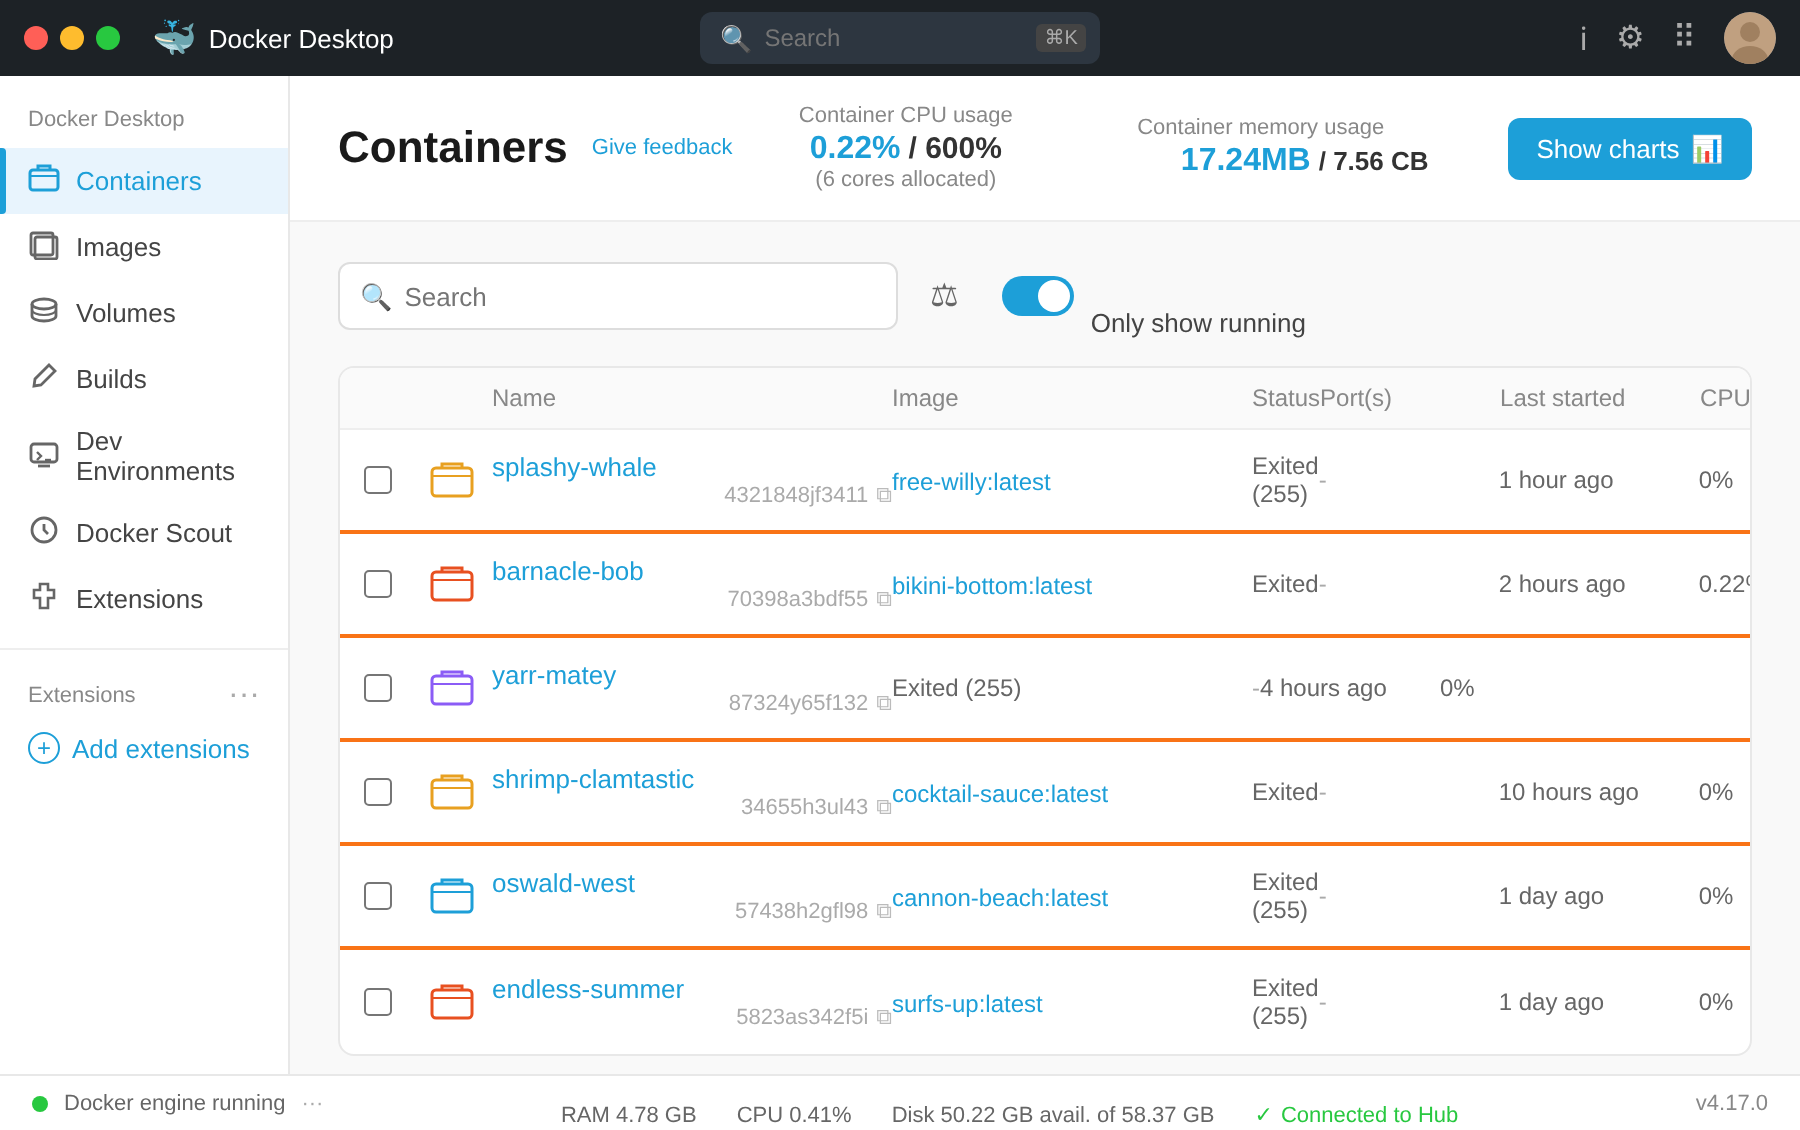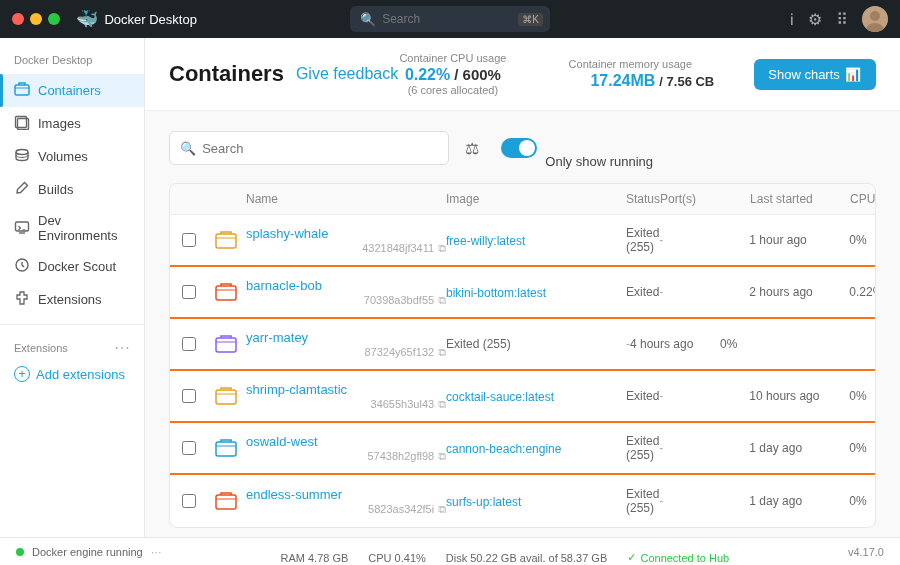--- a/index.html
+++ b/index.html
@@ -54,21 +54,21 @@
     .add-ext-icon { width: 16px; height: 16px; border: 1.5px solid #1d9fd8; border-radius: 50%; display: flex; align-items: center; justify-content: center; font-size: 12px; }
 
     
     .main { flex: 1; background: #f9f9f9; overflow-y: auto; display: flex; flex-direction: column; }
     .main-header {
       background: #fff; border-bottom: 1px solid #eee; padding: 14px 24px;
       display: flex; align-items: center; justify-content: space-between;
     }
     .page-title-area { display: flex; align-items: center; gap: 12px; }
     .page-title { font-size: 22px; font-weight: 600; color: #1a1a1a; }
-    .give-feedback { font-size: 16px; color: #1d9fd8; cursor: pointer; }
+    .give-feedback { font-size: 11px; color: #1d9fd8; cursor: pointer; }
 
     .stats-area { display: flex; align-items: center; gap: 40px; }
     .stat-block { text-align: center; }
     .stat-label { font-size: 11px; color: #888; margin-bottom: 2px; }
     .stat-value { font-size: 16px; font-weight: 600; color: #1d9fd8; }
     .stat-sub { font-size: 11px; color: #888; }
 
     .show-charts-btn {
       background: #1d9fd8; color: #fff; border: none; border-radius: 6px;
       padding: 8px 14px; font-size: 13px; cursor: pointer; display: flex; align-items: center; gap: 6px;
@@ -435,21 +435,21 @@
                 </svg>
     </div>
     <div class="container-name">
       <a href="#">oswald-west</a>
       <div class="container-id">
         57438h2gfl98
         <span class="copy-icon">⧉</span>
       </div>
     </div>
     <div class="col-image">
-      <a href="#">cannon-beach:engine</a>
+      <a href="#">cannon-beach:latest</a>
     </div>
     <div class="col-status">Exited (255)</div>
     <div class="col-port">-</div>
     <div class="col-last">1 day ago</div>
     <div class="col-cpu">0%</div>
 
   </div>
             <div class="table-row">
     <div class="col-check">
       <input type="checkbox" style="">

